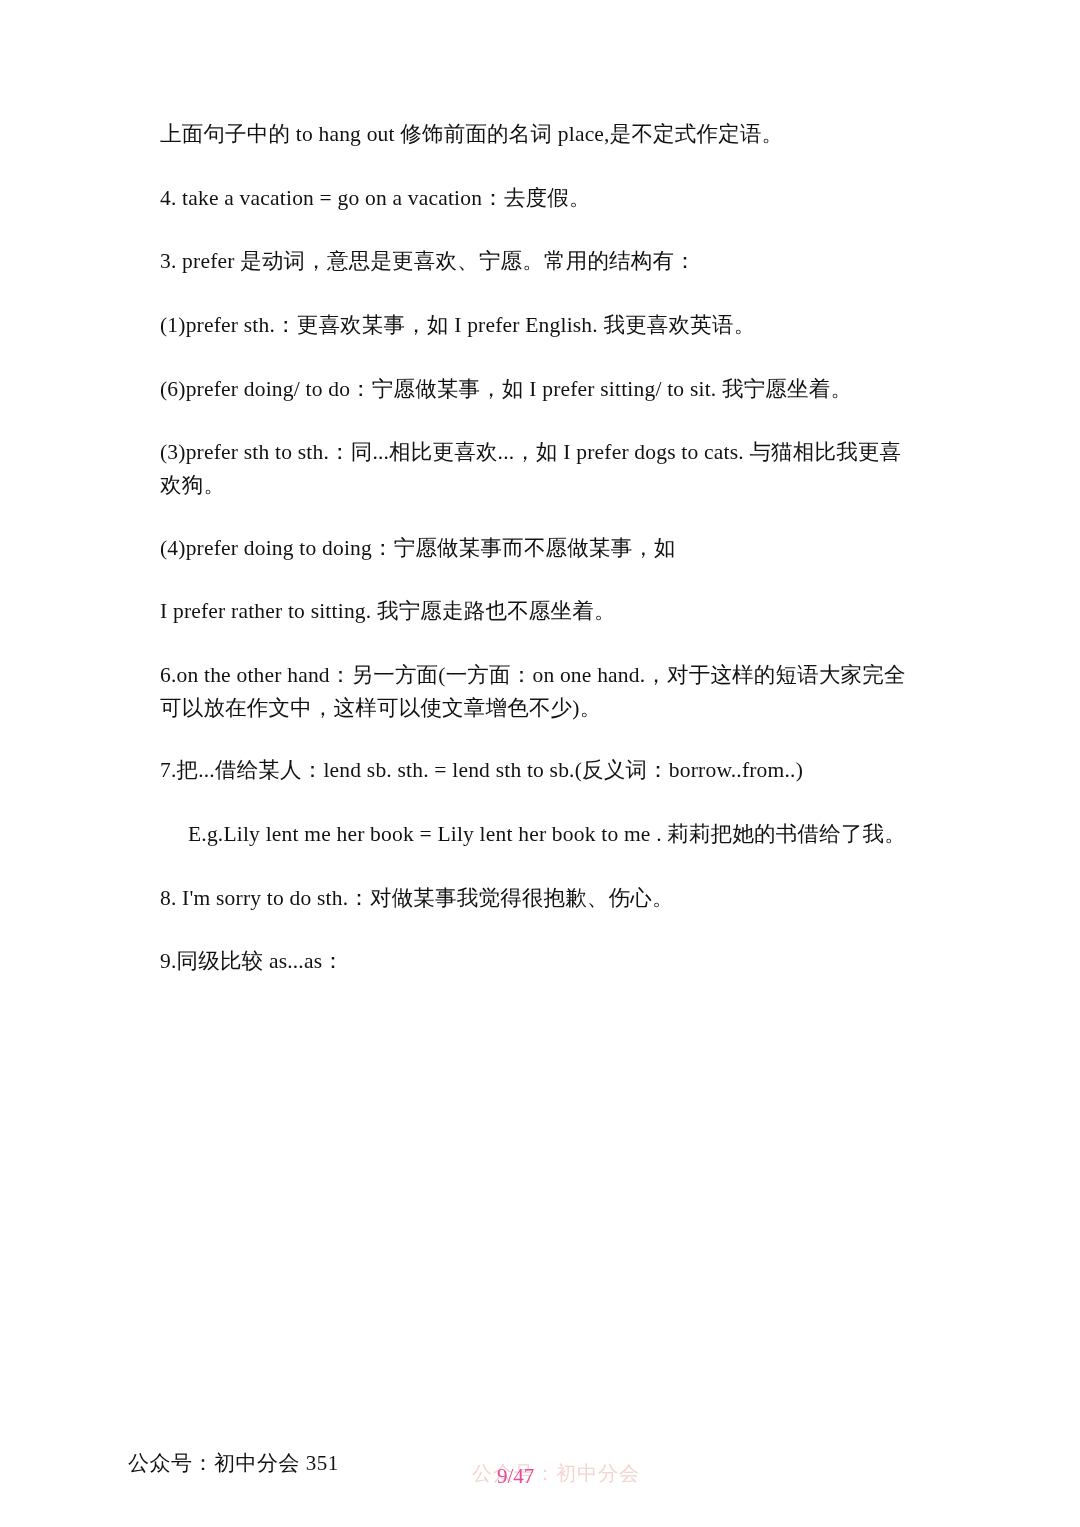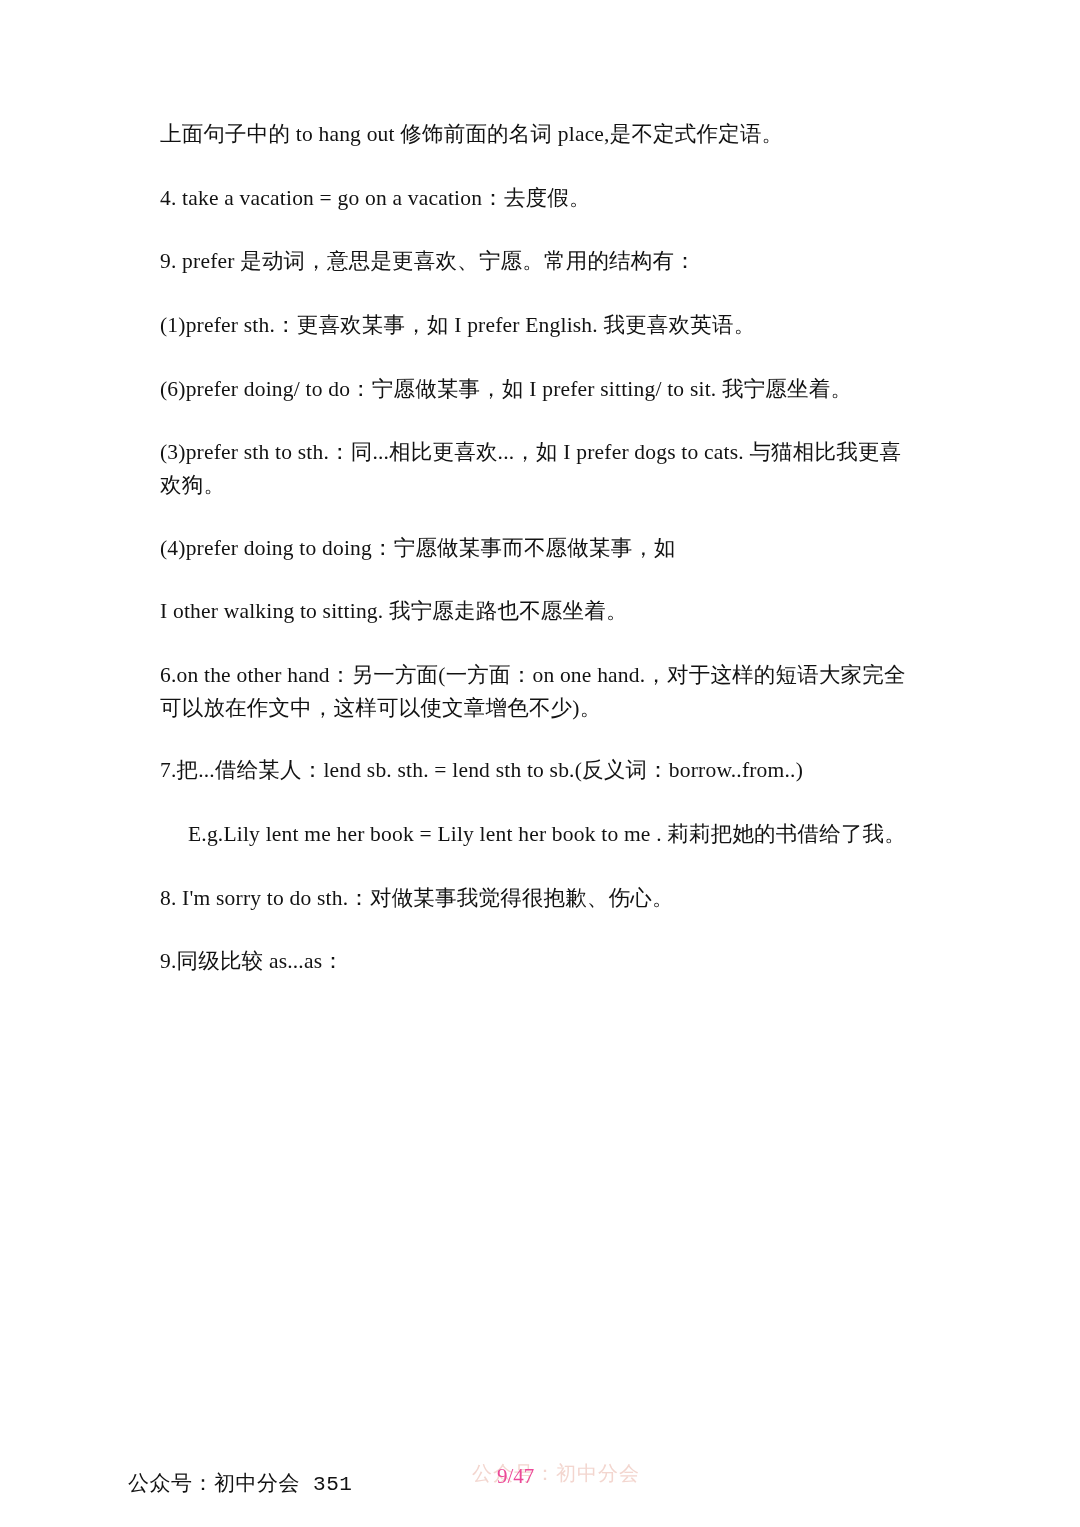--- a/index.html
+++ b/index.html
@@ -33,25 +33,25 @@
   }
   .para.wrap {
     margin-bottom: 30px;
   }
   .para.indent {
     text-indent: 28px;
   }
   .footer {
     position: absolute;
     left: 128px;
-    bottom: 30px;
+    bottom: 50px;
     font-size: 21px;
     color: #121212;
     letter-spacing: 0.5px;
-    font-family: Liberation Mono, monospace;
+    font-family: Liberation Serif, serif;
   }
   .watermark {
     position: absolute;
     left: 472px;
     bottom: 40px;
     font-size: 20px;
     color: #f3d6cf;
     letter-spacing: 1px;
     font-family: "Liberation Serif", serif;
     white-space: nowrap;
@@ -64,26 +64,26 @@
     color: #ec4899;
     font-family: "Liberation Serif", serif;
   }
 </style>
 </head>
 <body>
 
 <div class="page">
   <p class="para">上面句子中的 to hang out 修饰前面的名词 place,是不定式作定语。</p>
   <p class="para">4. take a vacation = go on a vacation：去度假。</p>
-  <p class="para">9. prefer 是动词，意思是更喜欢、宁愿。常用的结构有：</p>
+  <p class="para">3. prefer 是动词，意思是更喜欢、宁愿。常用的结构有：</p>
   <p class="para">(1)prefer sth.：更喜欢某事，如 I prefer English. 我更喜欢英语。</p>
   <p class="para">(6)prefer doing/ to do：宁愿做某事，如 I prefer sitting/ to sit. 我宁愿坐着。</p>
   <p class="para wrap">(3)prefer sth to sth.：同...相比更喜欢...，如 I prefer dogs to cats. 与猫相比我更喜欢狗。</p>
   <p class="para">(4)prefer doing to doing：宁愿做某事而不愿做某事，如</p>
-  <p class="para">I other walking to sitting. 我宁愿走路也不愿坐着。</p>
+  <p class="para">I prefer rather to sitting. 我宁愿走路也不愿坐着。</p>
   <p class="para wrap">6.on the other hand：另一方面(一方面：on one hand.，对于这样的短语大家完全可以放在作文中，这样可以使文章增色不少)。</p>
   <p class="para">7.把...借给某人：lend sb. sth. = lend sth to sb.(反义词：borrow..from..)</p>
   <p class="para indent">E.g.Lily lent me her book = Lily lent her book to me . 莉莉把她的书借给了我。</p>
   <p class="para">8. I'm sorry to do sth.：对做某事我觉得很抱歉、伤心。</p>
   <p class="para">9.同级比较 as...as：</p>
 </div>
 
 <div class="footer">公众号：初中分会 351</div>
 <div class="watermark">公众号：初中分会</div>
 <div class="pagenum">9/47</div>

